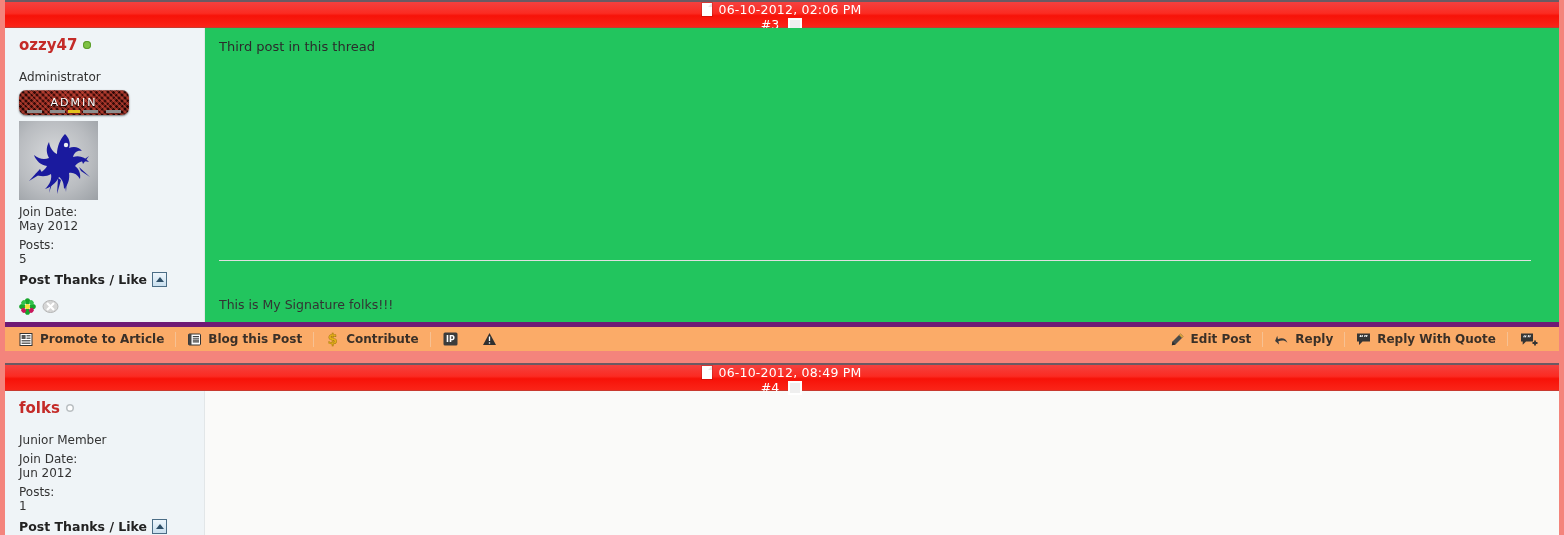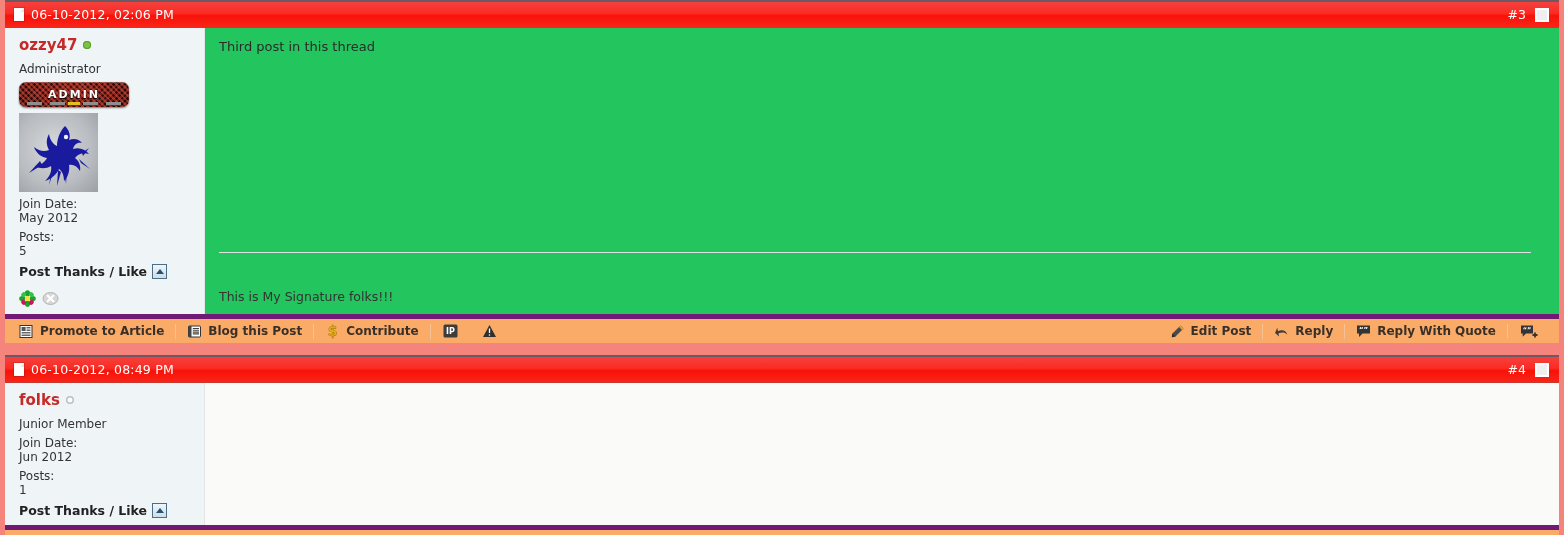--- a/index.html
+++ b/index.html
@@ -22,20 +22,21 @@
     height: 28px;
     background: linear-gradient(to bottom, #f4413f 0%, #fb2b22 45%, #f71208 55%, #fa2418 100%);
     border-top: 2px solid #6b5a63;
     border-bottom: 1px solid #c8392f;
     display: flex;
     align-items: center;
     justify-content: space-between;
     padding: 0 10px 0 9px;
     color: #ffffff;
     font-size: 12.5px;
+    flex-direction: column;
   }
   .post-header-left { display: flex; align-items: center; gap: 7px; }
   .post-header-right { display: flex; align-items: center; gap: 9px; }
   .postdate { color:#fff; letter-spacing:.2px; }
   .postnum { color:#fff; font-size:12.5px; }
 
   .ico-page {
     width: 10px; height: 13px; background: #ffffff;
     position: relative; display: inline-block;
     box-shadow: 0 0 0 1px rgba(0,0,0,.12);
@@ -65,35 +66,35 @@
   .username {
     font-size: 15px; font-weight: bold; color: #c42b28;
     display: inline-block; vertical-align: middle;
   }
   .status-dot {
     display: inline-block; width: 8px; height: 8px; border-radius: 50%;
     margin-left: 6px; vertical-align: middle;
   }
   .status-dot.online { background: #7ec243; box-shadow: inset 0 0 0 1px #5b9b2c; }
   .status-dot.offline { background: #ffffff; box-shadow: inset 0 0 0 1.5px #b9bfc2; }
-  .usertitle { margin-top: 8px; font-size: 12px; color: #333; }
+  .usertitle { margin-top: 16px; font-size: 12px; color: #333; }
 
   .admin-badge {
     margin-top: 6px;
     width: 110px; height: 25px; border-radius: 7px;
     background:
       repeating-linear-gradient(45deg, rgba(255,90,70,.42) 0 2px, rgba(0,0,0,0) 2px 4px),
       repeating-linear-gradient(-45deg, rgba(255,90,70,.30) 0 2px, rgba(0,0,0,0) 2px 4px),
       radial-gradient(ellipse at 50% 40%, #5c1410 0%, #2a0806 70%, #130303 100%);
     box-shadow: inset 0 1px 0 rgba(255,255,255,.22), 0 1px 2px rgba(0,0,0,.5);
     position: relative;
     display: flex; align-items: center; justify-content: center;
   }
   .admin-badge span {
-    color: #ffffff; font-weight: bold; font-size: 11px;
+    color: #ffffff; font-weight: normal; font-size: 11px;
     letter-spacing: 2px;
     text-shadow: 0 1px 1px #000;
     text-align: center;
   }
   .admin-badge::after {
     content:""; position:absolute; bottom:2px; left:8px; right:8px; height:3px;
     background:
       linear-gradient(to right,
         #8e8e8e 0 16%, transparent 16% 24%,
         #8e8e8e 24% 40%, transparent 40% 44%,

